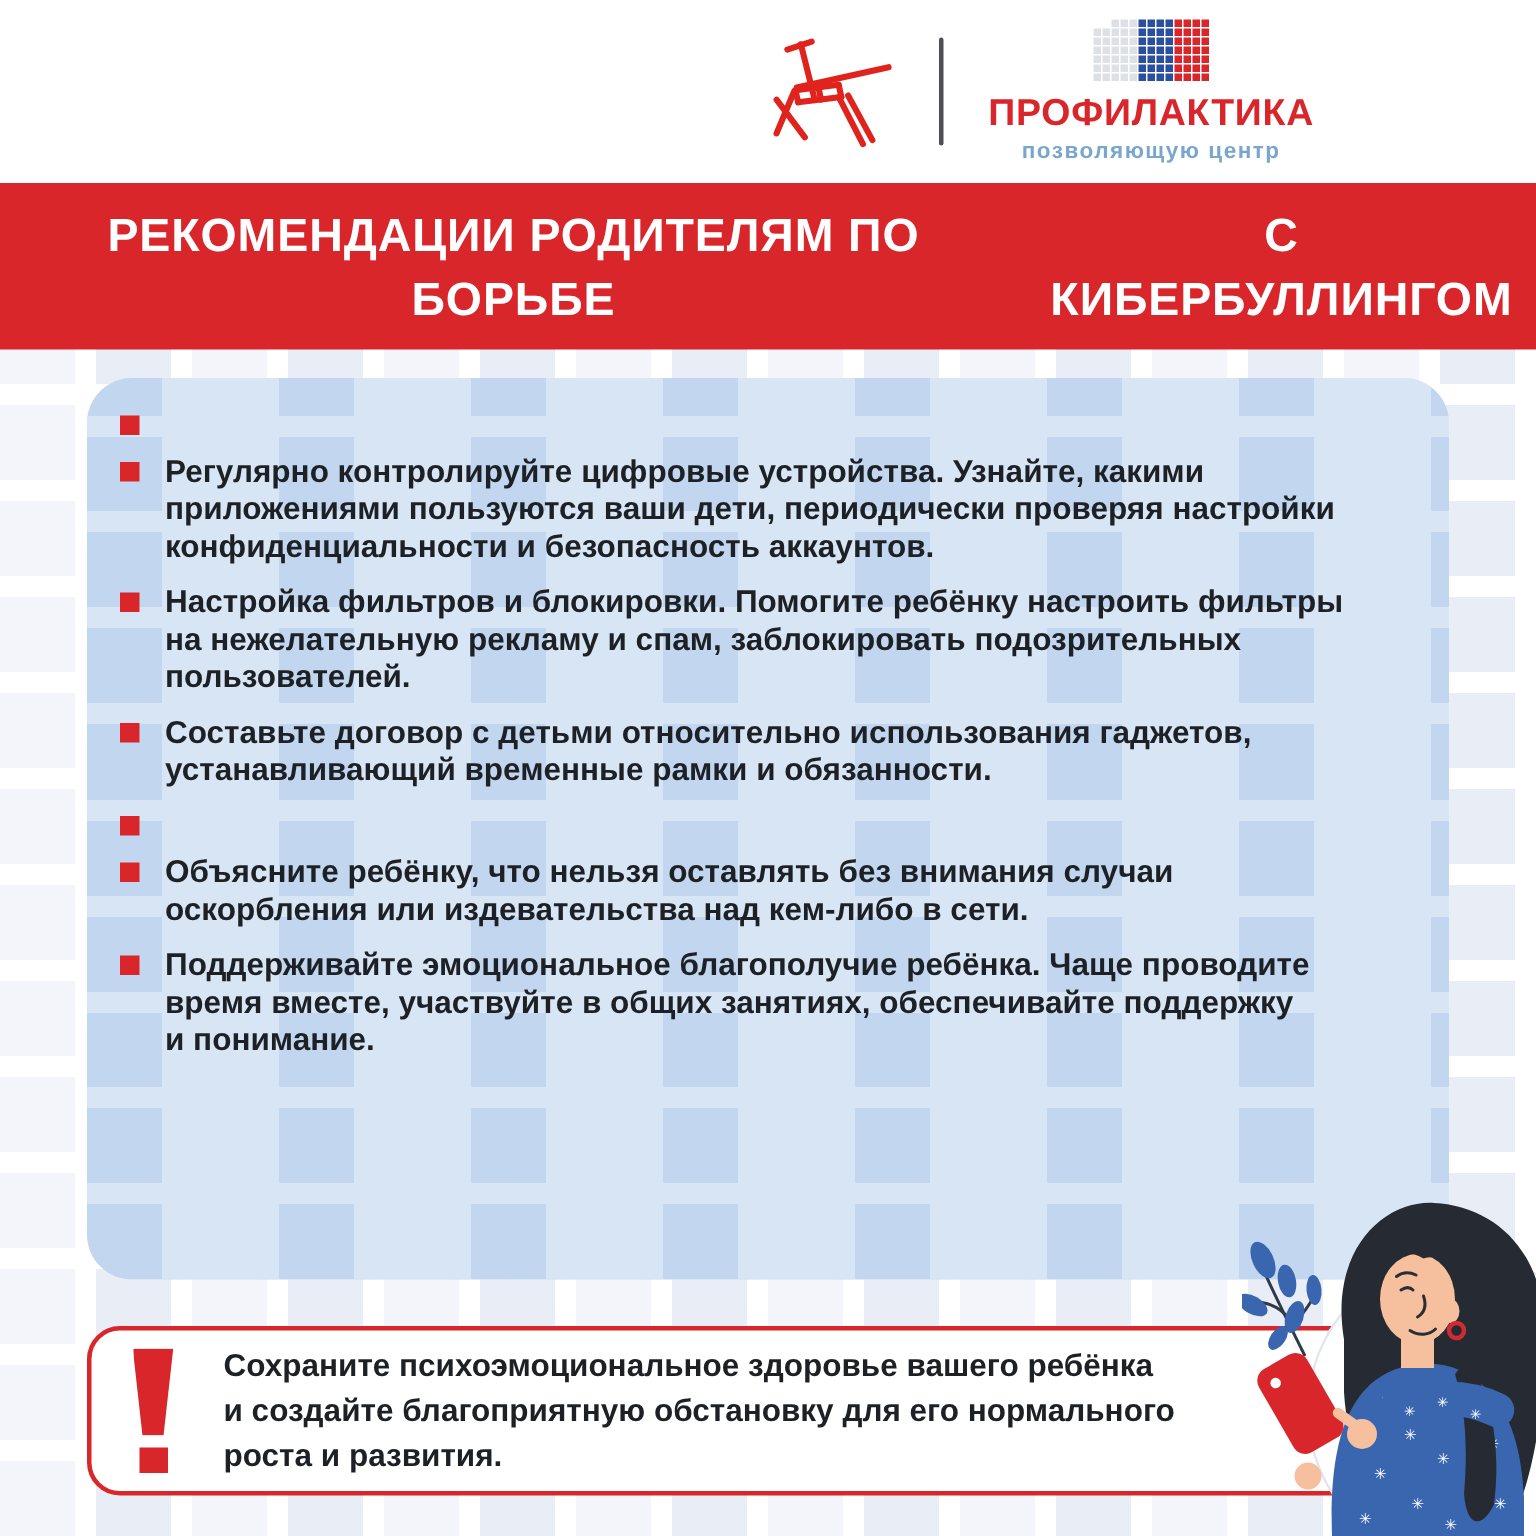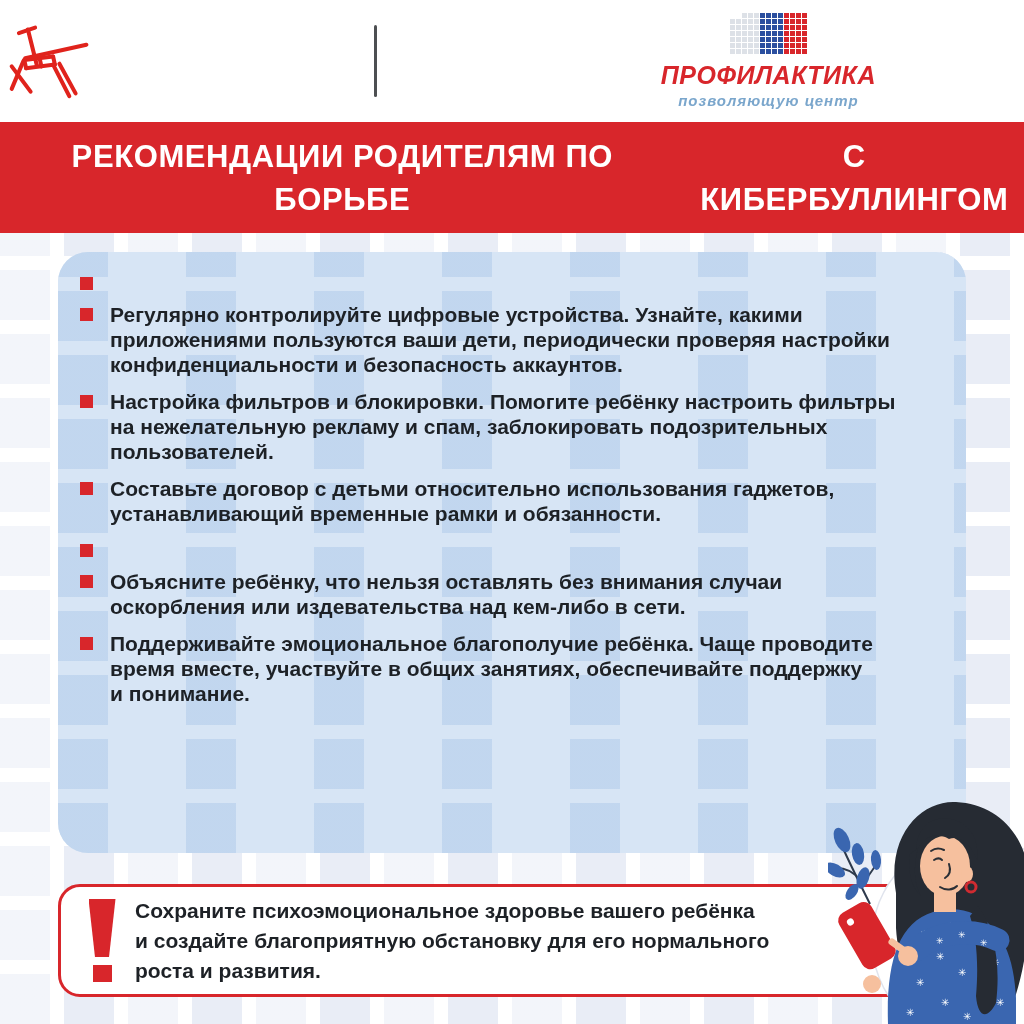--- a/index.html
+++ b/index.html
@@ -19,21 +19,21 @@
       repeating-linear-gradient(90deg, transparent 0 50px, #ffffff 50px 64px),
       repeating-linear-gradient(0deg,  transparent 0 50px, #ffffff 50px 64px),
       repeating-linear-gradient(90deg, rgba(255,255,255,0.45) 0 64px, transparent 64px 128px);
     z-index:0;
   }
 
   
   .header {
     position:absolute; left:0; top:0; width:876px; height:122px;
     background:#ffffff; z-index:2;
-    display:flex; align-items:center; justify-content:space-between; gap:30px;font-style:italic;
+    display:flex; align-items:center; justify-content:flex-end; gap:30px;
   }
   .chair-logo { width:90px; height:82px; }
   .logo-divider { width:3px; height:72px; background:#4d4f52; border-radius:2px; }
   .brand-block { display:flex; flex-direction:column; align-items:center; }
   .mosaic { display:grid; grid-template-columns:repeat(13,5px); grid-auto-rows:5px; gap:1px; margin-bottom:7px; }
   .mosaic div { width:5px; height:5px; }
   .brand-title { font-size:25px; font-weight:bold; letter-spacing:0.5px; color:#d8262b; }
   .brand-subtitle { font-size:15px; font-weight:bold; letter-spacing:1px; color:#7aa6cc; margin-top:2px; }
 
   
@@ -79,21 +79,21 @@
     display:flex; align-items:center; z-index:2;
   }
   .excl { width:66px; display:flex; flex-direction:column; align-items:center; margin-left:8px; }
   .excl-bar {
     width:27px; height:58px; background:#d8262b;
     clip-path:polygon(0 0, 100% 0, 76% 100%, 24% 100%);
   }
   .excl-dot { width:19px; height:17px; background:#d8262b; margin-top:8px; }
   .note-text {
     font-size:21px; font-weight:bold; color:#1d2126;
-    line-height:30px; white-space:pre; 
+    line-height:30px; white-space:pre; margin-left:14px;
   }
 
   
   .illustration {
     position:absolute; left:828px; top:788px; width:196px; height:236px;
     z-index:3;
   }
 </style>
 </head>
 <body>

